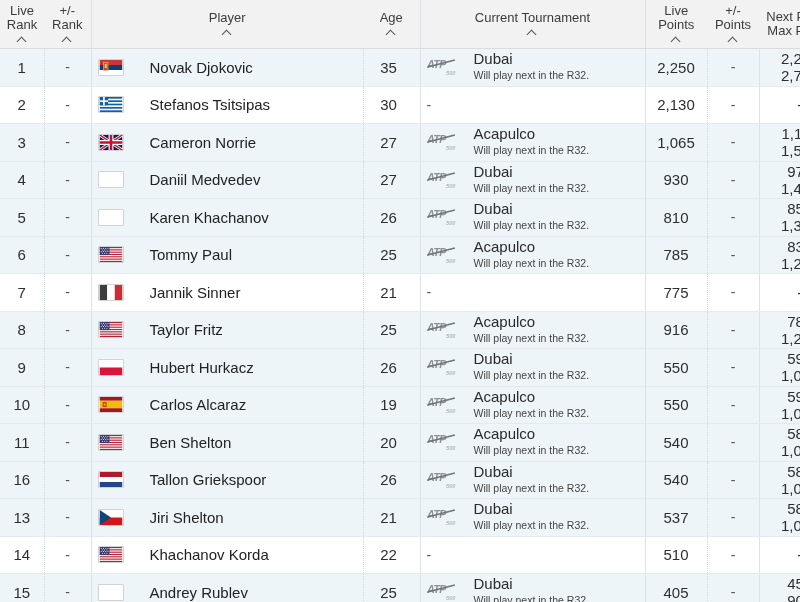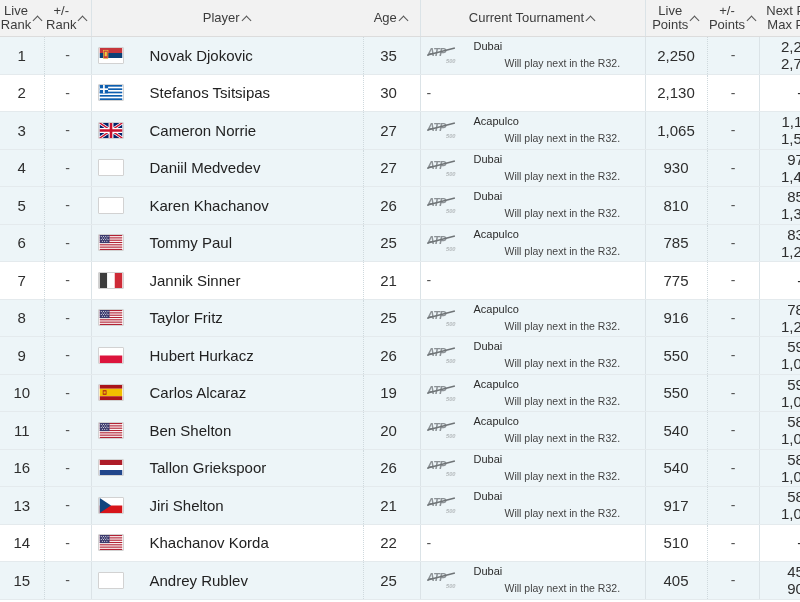--- a/index.html
+++ b/index.html
@@ -35,20 +35,21 @@
     vertical-align: middle;
     line-height: 14px;
     border-bottom: 1px solid #dcdcdc;
     white-space: nowrap;
   }
   .th-inner {
     display: flex;
     align-items: center;
     justify-content: center;
     gap: 3px;
+    flex-direction: column;
   }
   .th-stack {
     display: inline-block;
     text-align: center;
   }
   .th-stack span { display: block; }
 
   .caret {
     display: inline-block;
     width: 9px;
@@ -134,29 +135,28 @@
 
   
   .tourn-cell {
     display: flex;
     align-items: center;
     gap: 9px;
   }
   .tourn-text { line-height: 15px; }
   .tourn-name {
     display: block;
-    font-size: 11px;
+    font-size: 15px;
     color: #2b2b2b;
   }
   .tourn-note {
     display: block;
     font-size: 10.5px;
     color: #444;
     margin-top: 2px;
-    margin-left: 31px;
   }
   .tourn-dash { color: #555; font-size: 14px; }
 
   .atp-logo {
     width: 38px;
     height: 22px;
     flex: 0 0 auto;
     position: relative;
   }
   .atp-logo svg { display: block; width: 100%; height: 100%; }
@@ -793,21 +793,21 @@
                 </g>
                 <path d="M1,17 L44,6" stroke="#6f7477" stroke-width="2.2" fill="none"></path>
               </svg>
             </span>
             <span class="tourn-text">
               <span class="tourn-name">Dubai</span>
               <span class="tourn-note">Will play next in the R32.</span>
             </span>
           </div>
         </td>
-        <td class="c-live solid-left">917</td>
+        <td class="c-live solid-left">537</td>
         <td class="c-pm sep-left">-</td>
         <td class="c-next solid-left">
           <span class="next-line">582</span>
           <span class="next-line">1,037</span>
         </td>
       </tr>
       <tr class="plain">
         <td class="c-rank">14</td>
         <td class="c-delta sep-left">-</td>
         <td class="solid-left">

